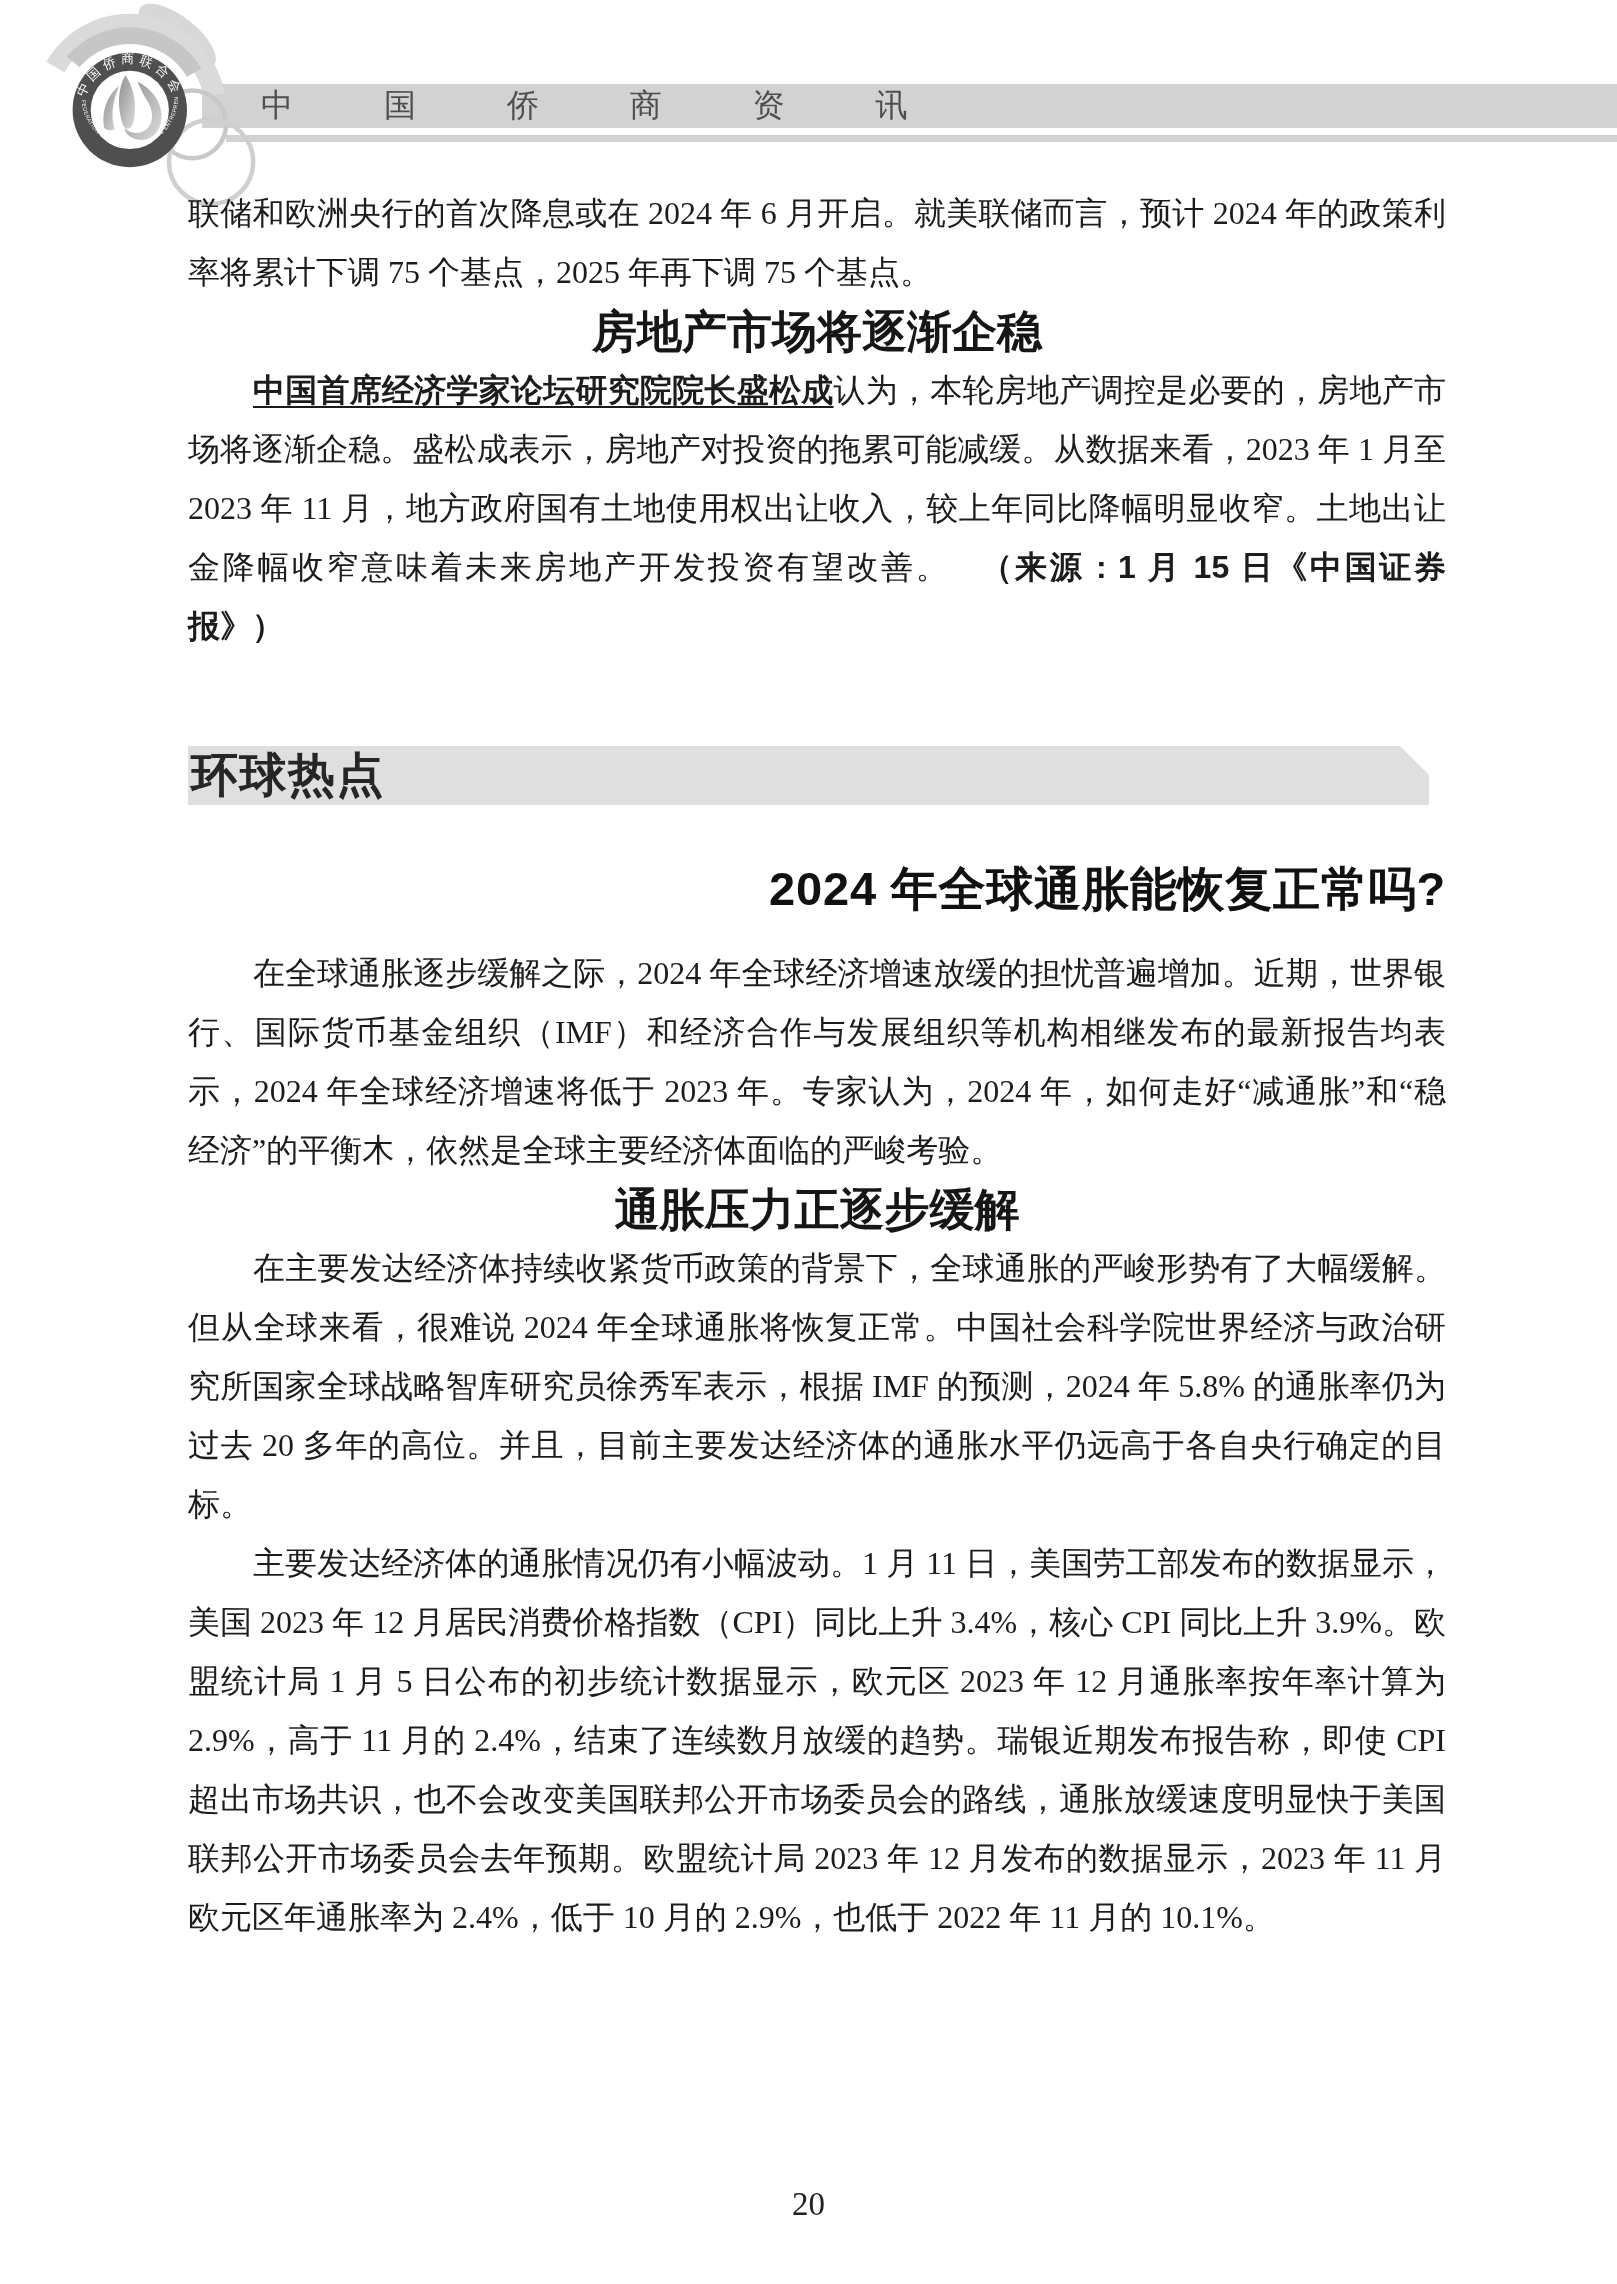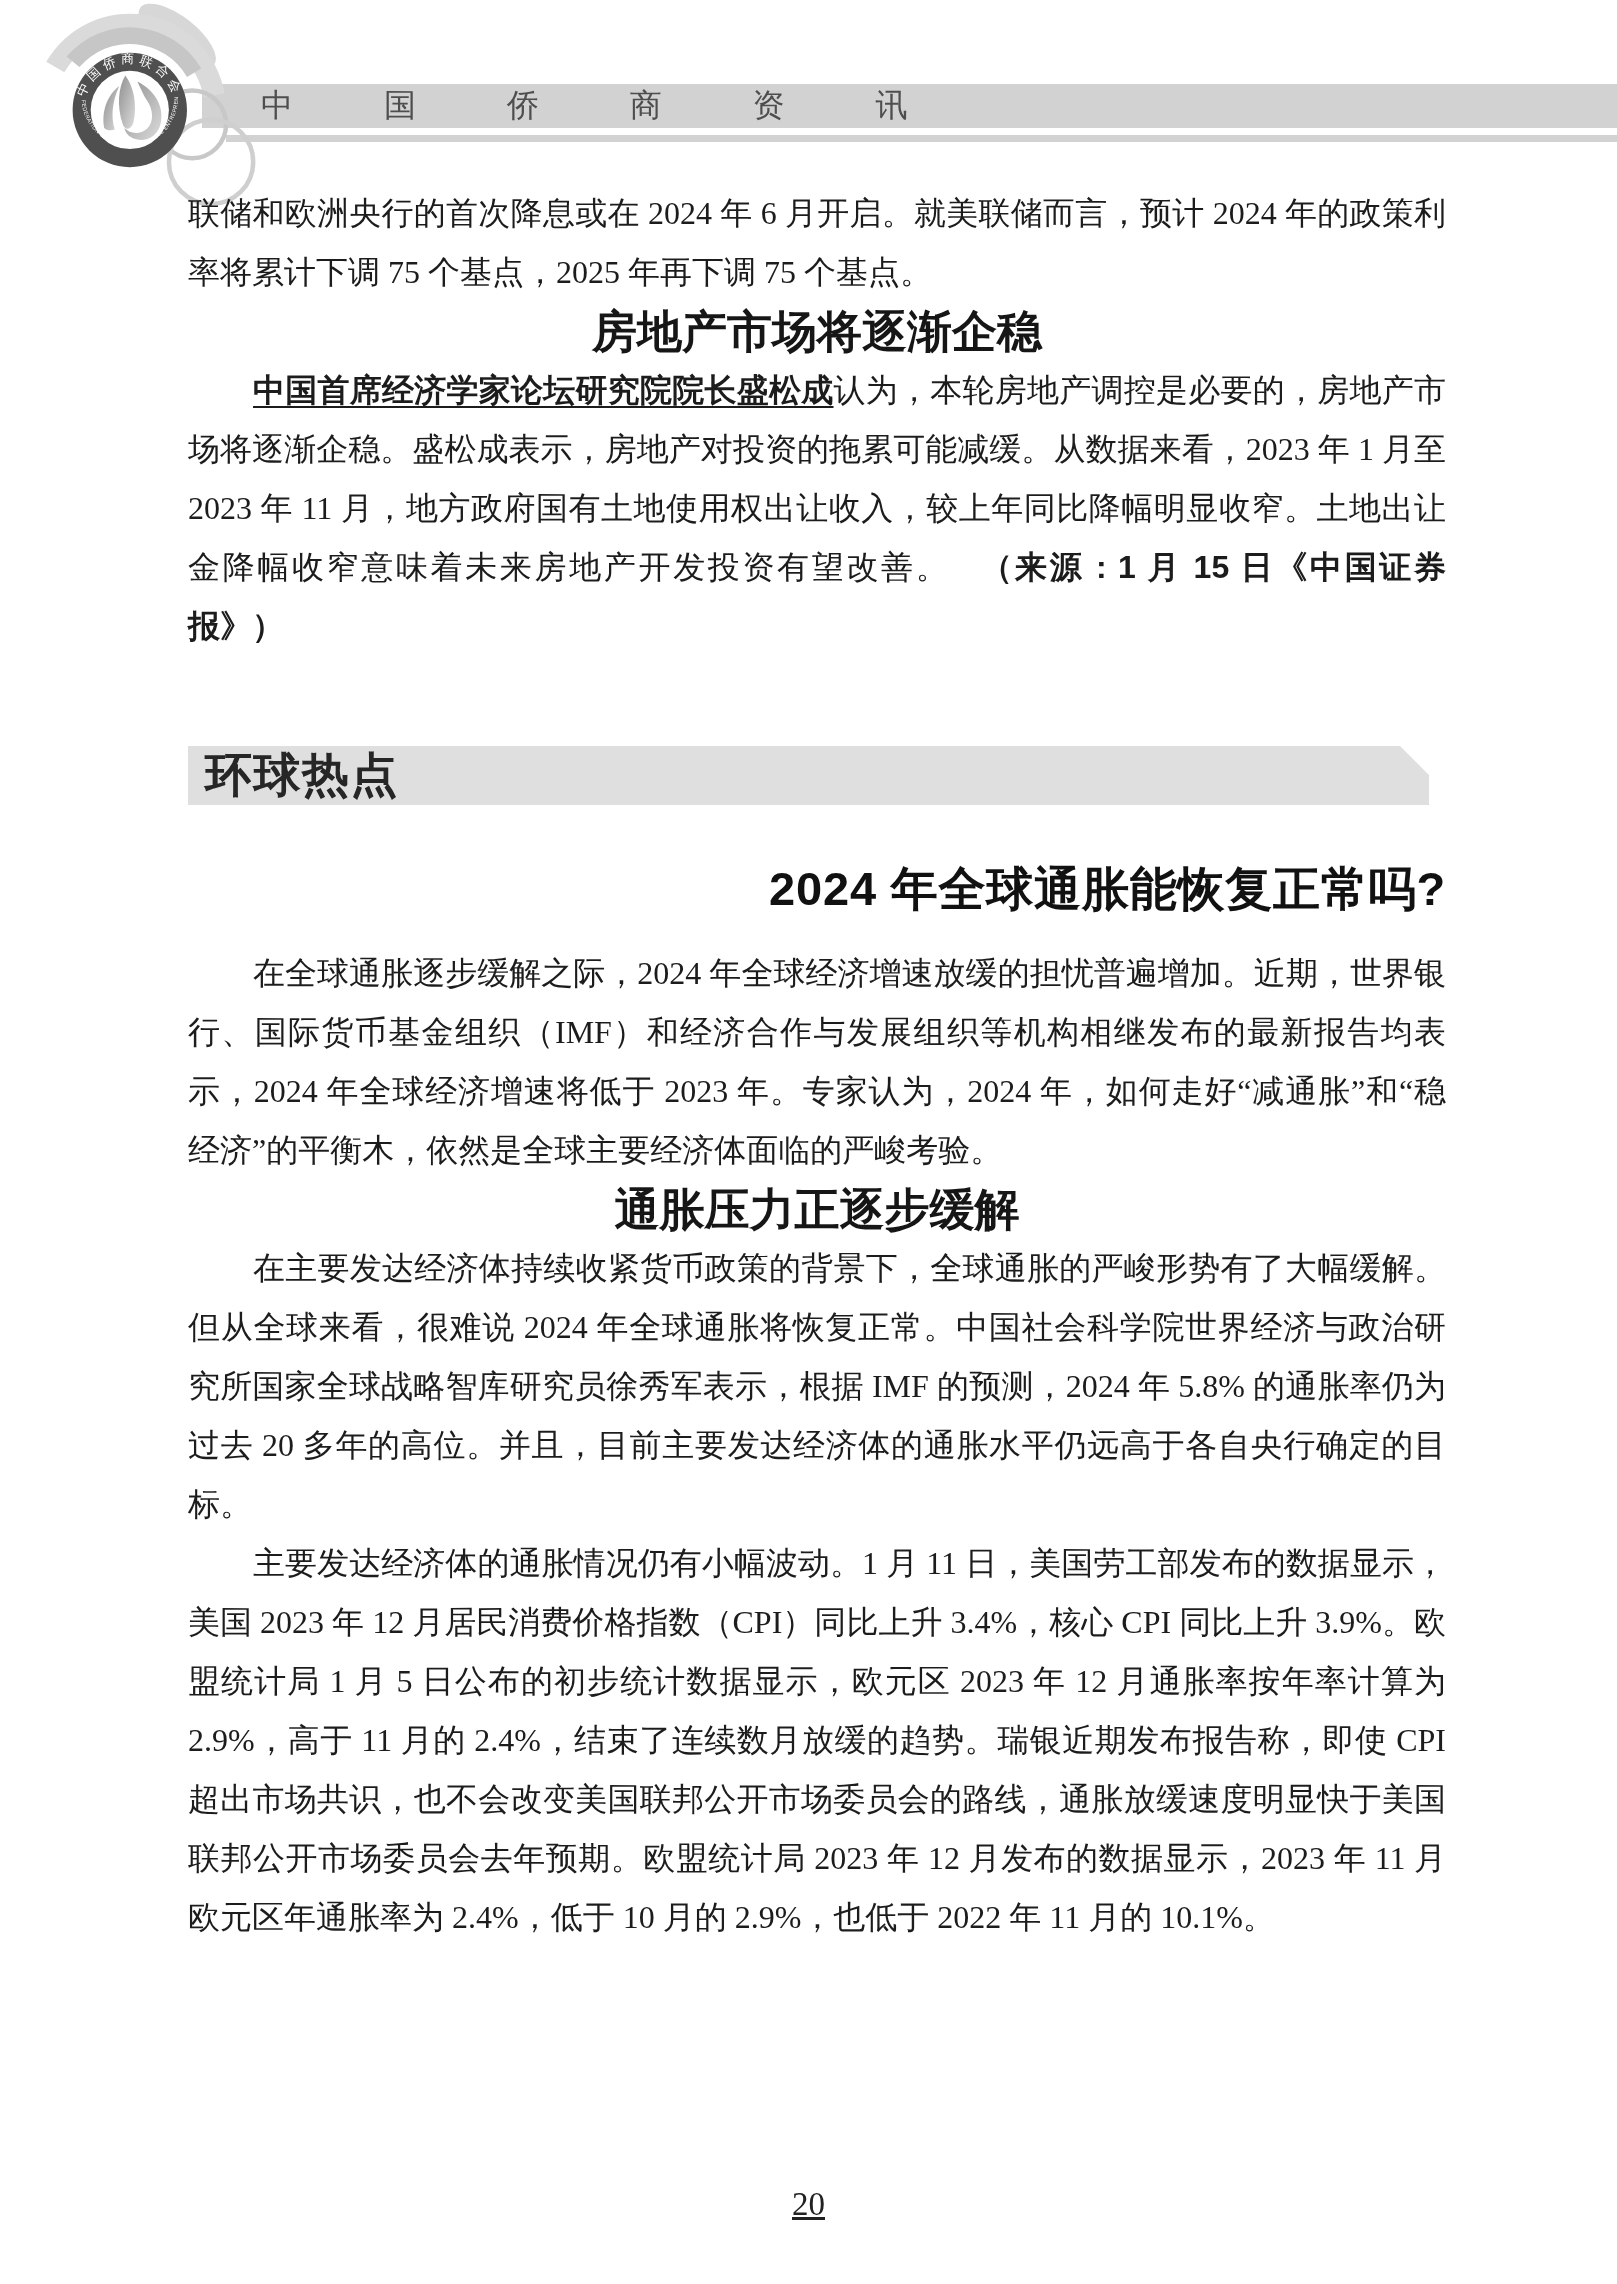--- a/index.html
+++ b/index.html
@@ -43,32 +43,32 @@
     font-family:"Liberation Sans","DejaVu Sans",sans-serif;font-weight:bold;
     color:#161616;
   }
   .section-bar{
     margin-top:90px;height:59px;width:1241px;background:#dfdfdf;
     clip-path:polygon(0 0,calc(100% - 29px) 0,100% 29px,100% 100%,0 100%);
     display:flex;align-items:center;
   }
   .section-bar-label{
     font-size:47px;font-weight:bold;padding-left:3px;color:#262626;
-    font-family:Liberation Sans, sans-serif;letter-spacing:1.5px;margin-left:14px;
+    font-family:Liberation Sans, sans-serif;letter-spacing:1.5px;
   }
   h1.article-title{
     margin:50px 0 0 0;font-size:47px;line-height:68px;text-align:right;
     font-family:"Liberation Sans","DejaVu Sans",sans-serif;font-weight:bold;
     color:#111;letter-spacing:0.8px;
   }
   #para1{margin-top:21px;}
   
   .footer{
     position:absolute;left:0;top:2178px;width:1617px;text-align:center;
-    font-size:33px;line-height:53px;color:#222;text-decoration:underline;
+    font-size:33px;line-height:53px;color:#222;
   }
 </style>
 </head>
 <body>
 
 <div class="banner">
   <span class="banner-title">中 国 侨 商 资 讯</span>
 </div>
 <div class="banner-thin"></div>
 

